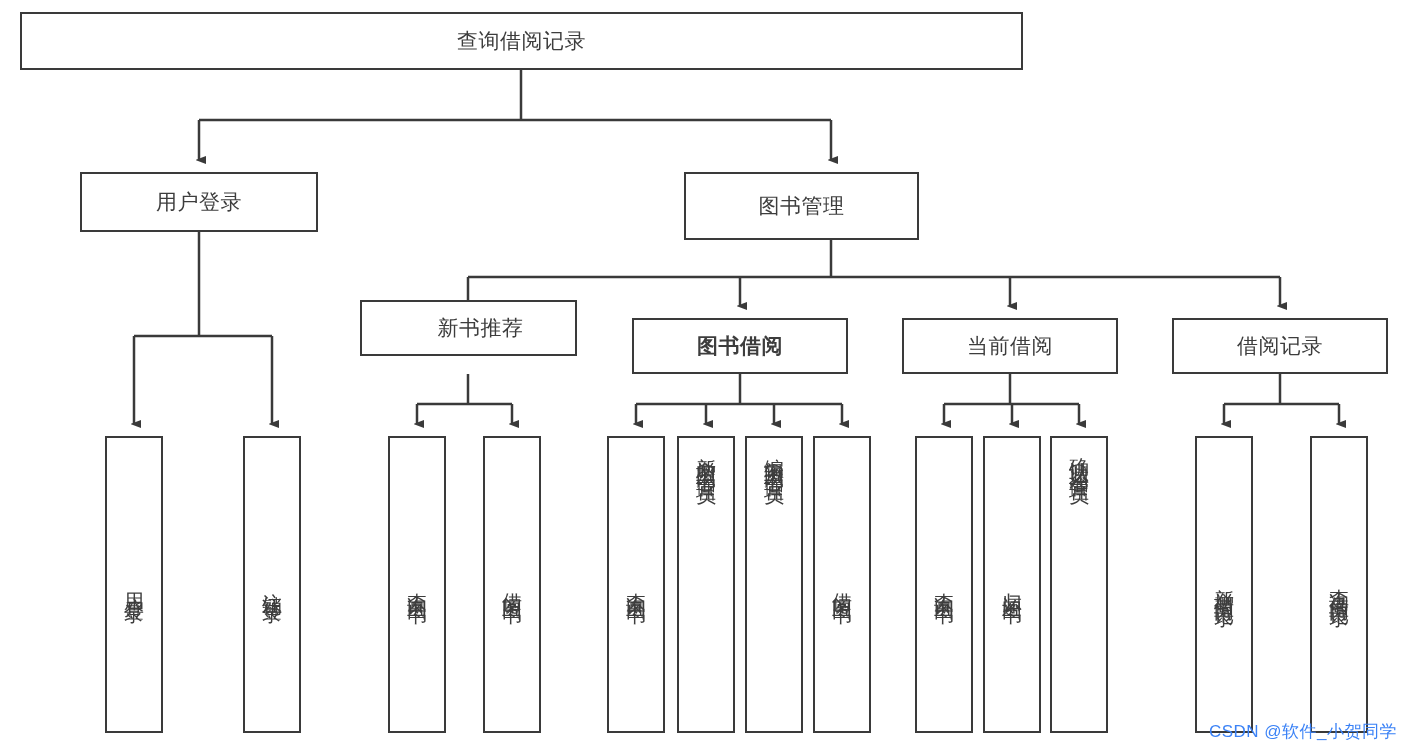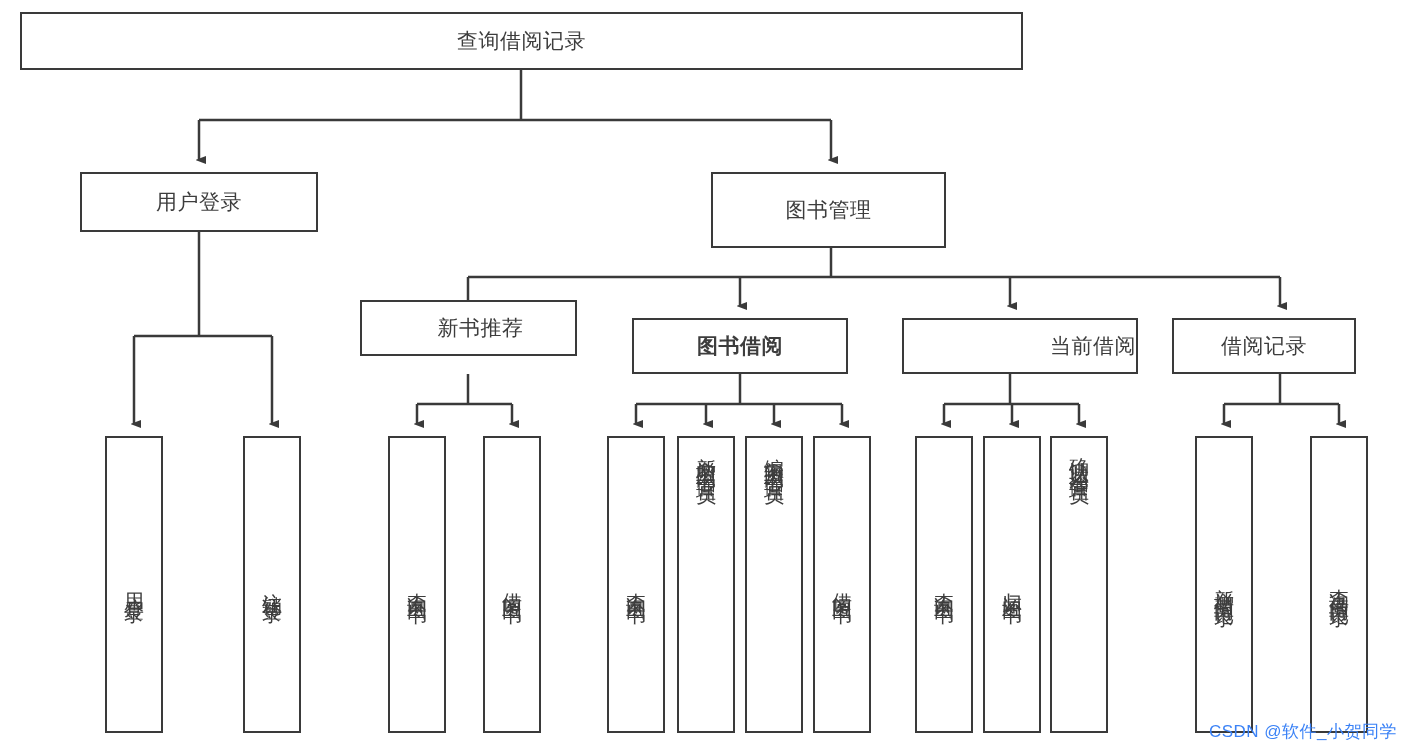--- a/index.html
+++ b/index.html
@@ -126,34 +126,34 @@
     </g>
   </svg>
 
   <div class="node-box" id="node-root" style="left: 20px; top: 12px; width: 1003px; height: 58px;">
     <span class="node-label">查询借阅记录</span>
   </div>
 
   <div class="node-box" id="node-l1-0" style="left: 80px; top: 172px; width: 238px; height: 60px;">
     <span class="node-label">用户登录</span>
   </div>
-  <div class="node-box" id="node-l1-1" style="left: 711px; top: 172px; width: 235px; height: 76px;">
+  <div class="node-box" id="node-l1-1" style="left: 684px; top: 172px; width: 235px; height: 68px;">
     <span class="node-label">图书管理</span>
   </div>
 
   <div class="node-box" id="node-l2-0" style="left: 360px; top: 300px; width: 217px; height: 56px; padding-left: 24px;">
     <span class="node-label">新书推荐</span>
   </div>
   <div class="node-box" id="node-l2-1" style="left: 632px; top: 318px; width: 216px; height: 56px; font-weight: bold;">
     <span class="node-label">图书借阅</span>
   </div>
-  <div class="node-box" id="node-l2-2" style="left: 902px; top: 318px; width: 236px; height: 56px; justify-content: flex-end;">
+  <div class="node-box" id="node-l2-2" style="left: 902px; top: 318px; width: 216px; height: 56px;">
     <span class="node-label">当前借阅</span>
   </div>
-  <div class="node-box" id="node-l2-3" style="left: 1172px; top: 318px; width: 184px; height: 56px;">
+  <div class="node-box" id="node-l2-3" style="left: 1172px; top: 318px; width: 216px; height: 56px;">
     <span class="node-label">借阅记录</span>
   </div>
 
   <div class="node-box vertical leaf center-v" id="node-leaf-0" style="left: 105px; top: 436px; width: 58px; height: 297px;">
     <span class="node-label">用户登录</span>
   </div>
   <div class="node-box vertical leaf center-v" id="node-leaf-1" style="left: 243px; top: 436px; width: 58px; height: 297px;">
     <span class="node-label">注销登录</span>
   </div>
   <div class="node-box vertical leaf center-v" id="node-leaf-2" style="left: 388px; top: 436px; width: 58px; height: 297px;">

